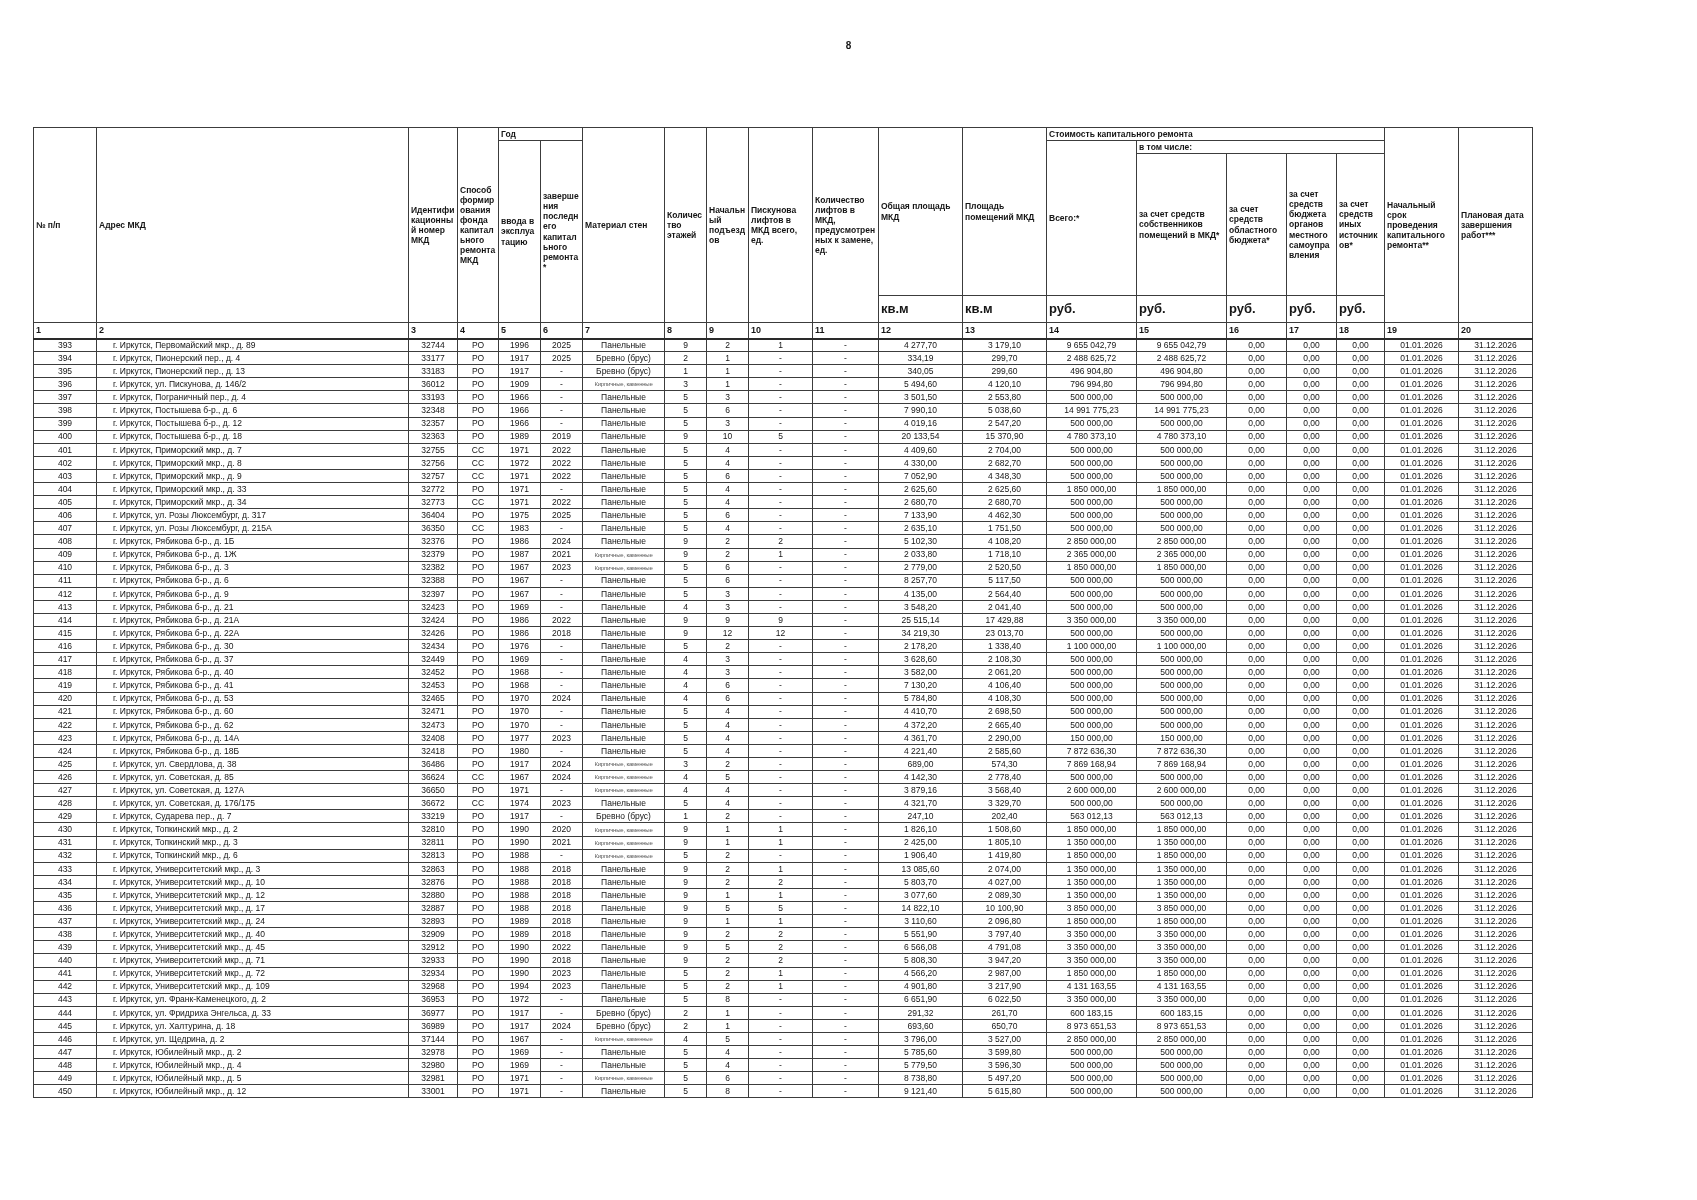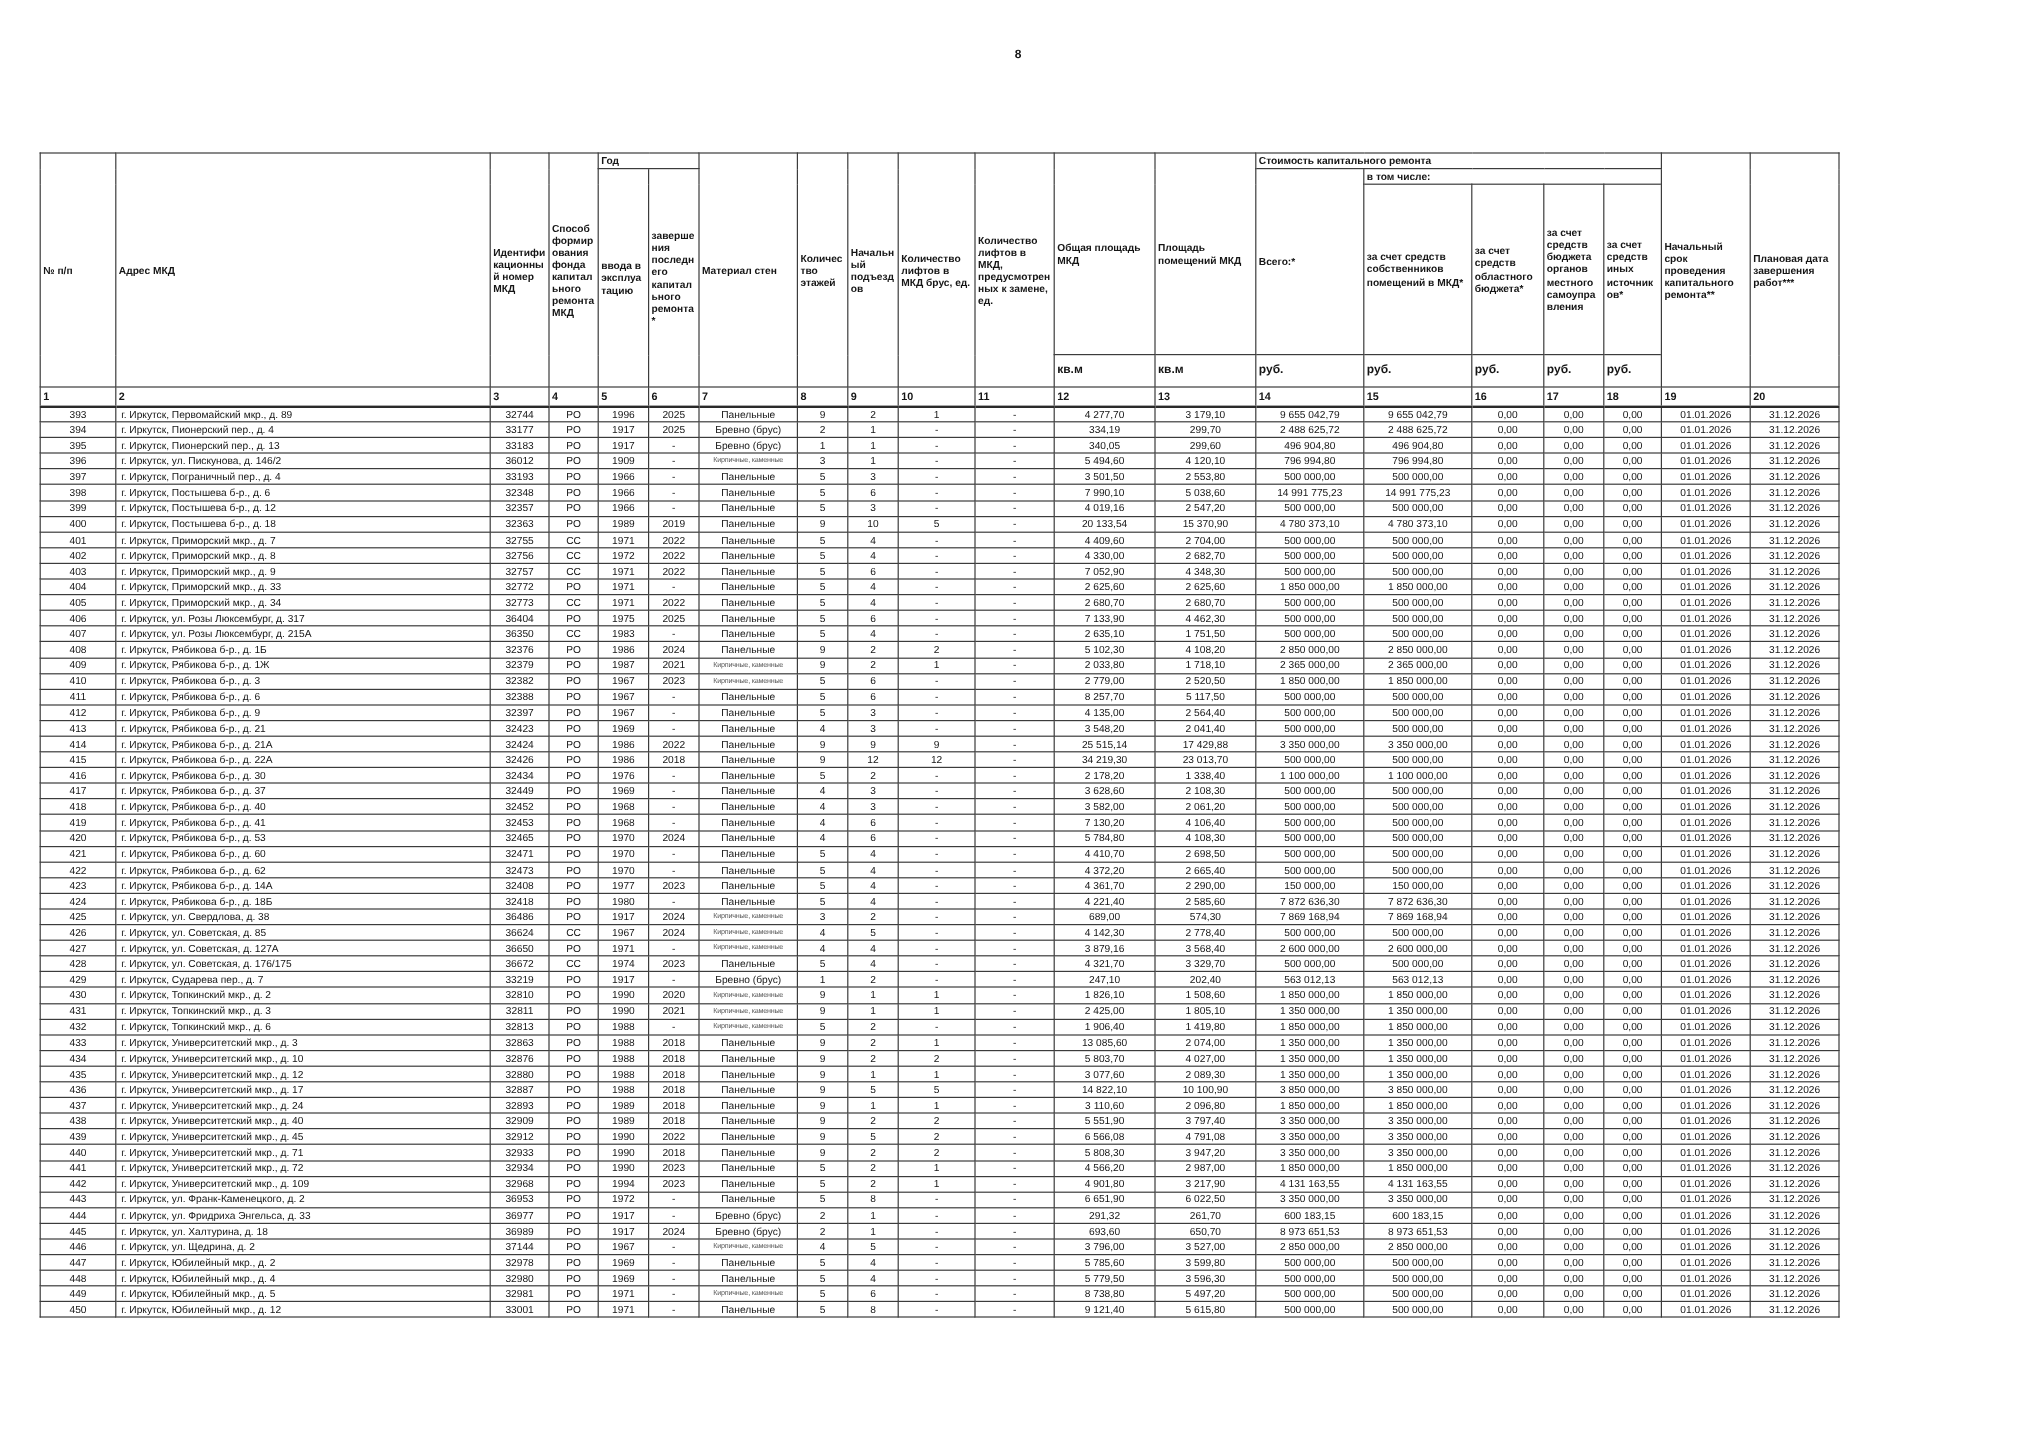--- a/index.html
+++ b/index.html
@@ -29,30 +29,30 @@
   }
   thead th {
     font-size:8.5px; font-weight:700; line-height:1.18;
     text-align:left; vertical-align:middle;
     overflow-wrap:anywhere; word-break:break-word;
   }
   tr.r1 { height:13px; }
   tr.r2 { height:13px; }
   tr.r3 { height:142px; }
   tr.r4 { height:27px; }
-  tr.r4 th { font-size:10px; }
+  tr.r4 th { font-size:13px; }
   tr.r5 { height:16px; }
   tr.r5 th { font-size:9px; border-bottom:2px solid #2a2a2a; }
   tbody tr { height:13.1px; }
   tbody td {
     font-size:8.5px; line-height:1;
     text-align:center; vertical-align:middle;
     white-space:nowrap;
   }
-  tbody td.addr { text-align:left; padding-left:4px; }
+  tbody td.addr { text-align:left; padding-left:16px; }
   tbody td.mat-small { font-size:6px; color:#5a5a5a; letter-spacing:-0.2px; }
 </style>
 </head>
 <body>
 
 <div class="page">
   <div class="page-number">8</div>
 
   <table class="repair-table">
     <colgroup>
@@ -80,21 +80,21 @@
     <thead>
       <tr class="r1">
         <th rowspan="4">№ п/п</th>
         <th rowspan="4">Адрес МКД</th>
         <th rowspan="4">Идентификационный номер МКД</th>
         <th rowspan="4">Способ формирования фонда капитального ремонта МКД</th>
         <th colspan="2">Год</th>
         <th rowspan="4">Материал стен</th>
         <th rowspan="4">Количество этажей</th>
         <th rowspan="4">Начальный подъездов</th>
-        <th rowspan="4">Количество лифтов в МКД брус, ед.</th>
+        <th rowspan="4">Пискунова лифтов в МКД всего, ед.</th>
         <th rowspan="4">Количество лифтов в МКД, предусмотренных к замене, ед.</th>
         <th rowspan="3">Общая площадь МКД</th>
         <th rowspan="3">Площадь помещений МКД</th>
         <th colspan="5">Стоимость капитального ремонта</th>
         <th rowspan="4">Начальный срок проведения капитального ремонта**</th>
         <th rowspan="4">Плановая дата завершения работ***</th>
       </tr>
       <tr class="r2">
         <th rowspan="3">ввода в эксплуатацию</th>
         <th rowspan="3">завершения последнего капитального ремонта*</th>

